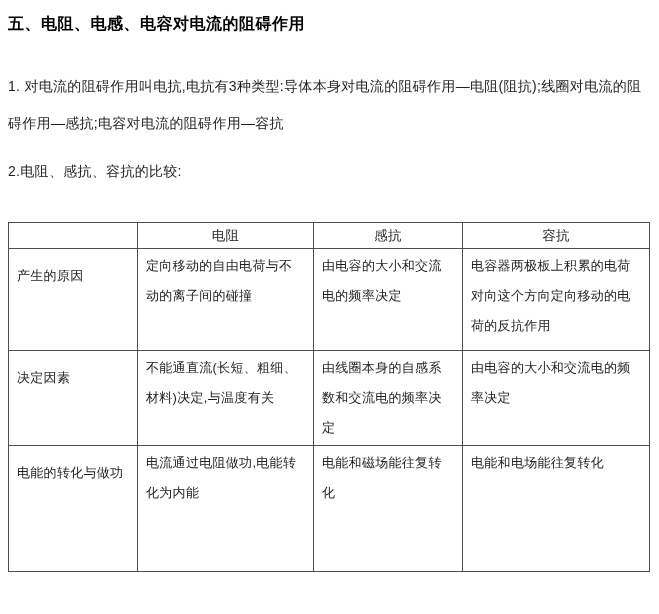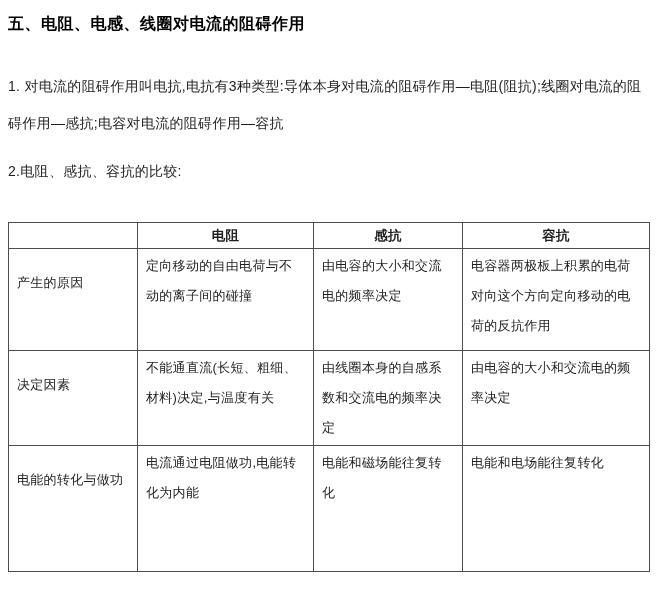--- a/index.html
+++ b/index.html
@@ -49,40 +49,40 @@
     vertical-align: top;
     font-size: 13px;
     letter-spacing: 0.3px;
     color: #1f1f1f;
     padding: 2px 8px;
     line-height: 30px;
     overflow: hidden;
   }
   .cmp-table thead tr { height: 26px; }
   .cmp-table th {
-    font-weight: bold;
+    font-weight: normal;
     text-align: center;
     vertical-align: middle;
     line-height: 20px;
     padding: 2px 4px;
     font-size: 13.5px;
   }
   .cmp-table tbody tr:nth-child(1) { height: 102px; }
   .cmp-table tbody tr:nth-child(2) { height: 68px; margin-top: 36px; }
   .cmp-table tbody tr:nth-child(3) { height: 126px; }
   .cmp-table tbody tr:nth-child(4) { height: 60px; }
-  .cmp-table td.row-label { padding-top: 19px; }
+  .cmp-table td.row-label { padding-top: 12px; }
   .cmp-table td { }
 </style>
 </head>
 <body>
 
 <div class="page">
 
-  <h1 class="doc-title">五、电阻、电感、线圈对电流的阻碍作用</h1>
+  <h1 class="doc-title">五、电阻、电感、电容对电流的阻碍作用</h1>
 
   <p class="doc-paragraph p1">1. 对电流的阻碍作用叫电抗,电抗有3种类型:导体本身对电流的阻碍作用—电阻(阻抗);线圈对电流的阻碍作用—感抗;电容对电流的阻碍作用—容抗</p>
 
   <p class="doc-paragraph p2">2.电阻、感抗、容抗的比较:</p>
 
   <table class="cmp-table">
     <colgroup>
       <col class="c0">
         <col class="c1">
         <col class="c2">

